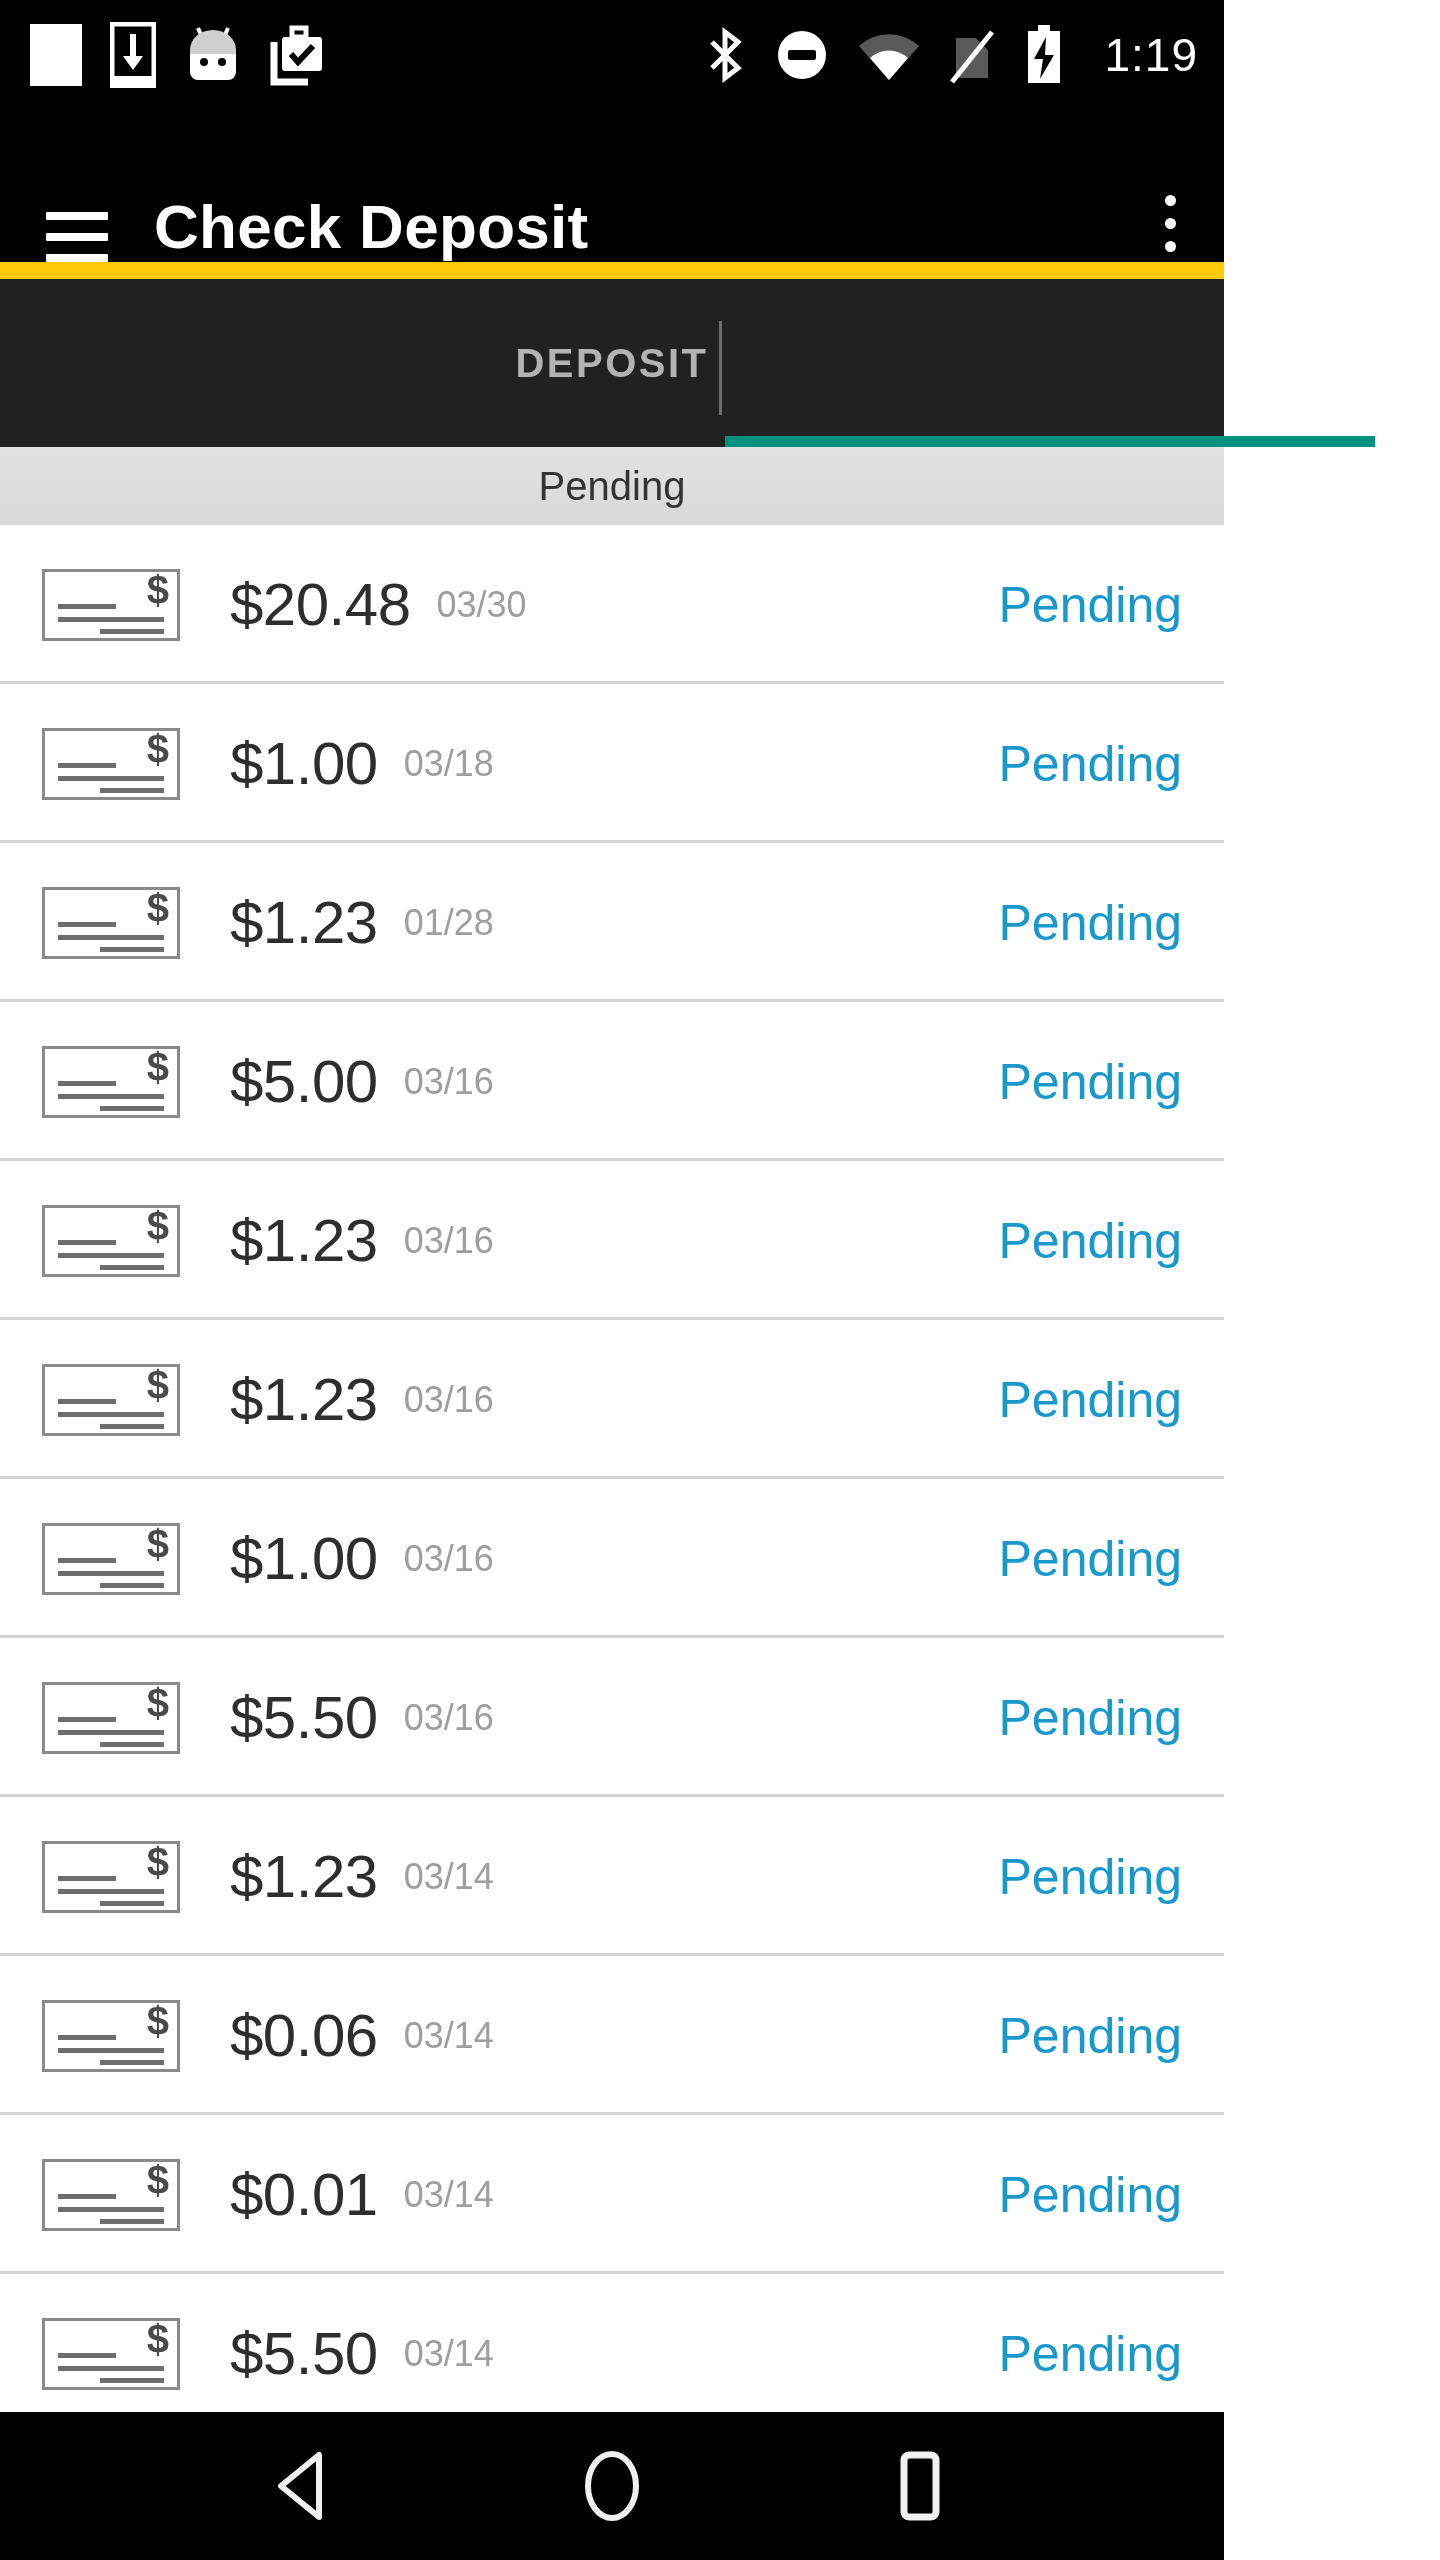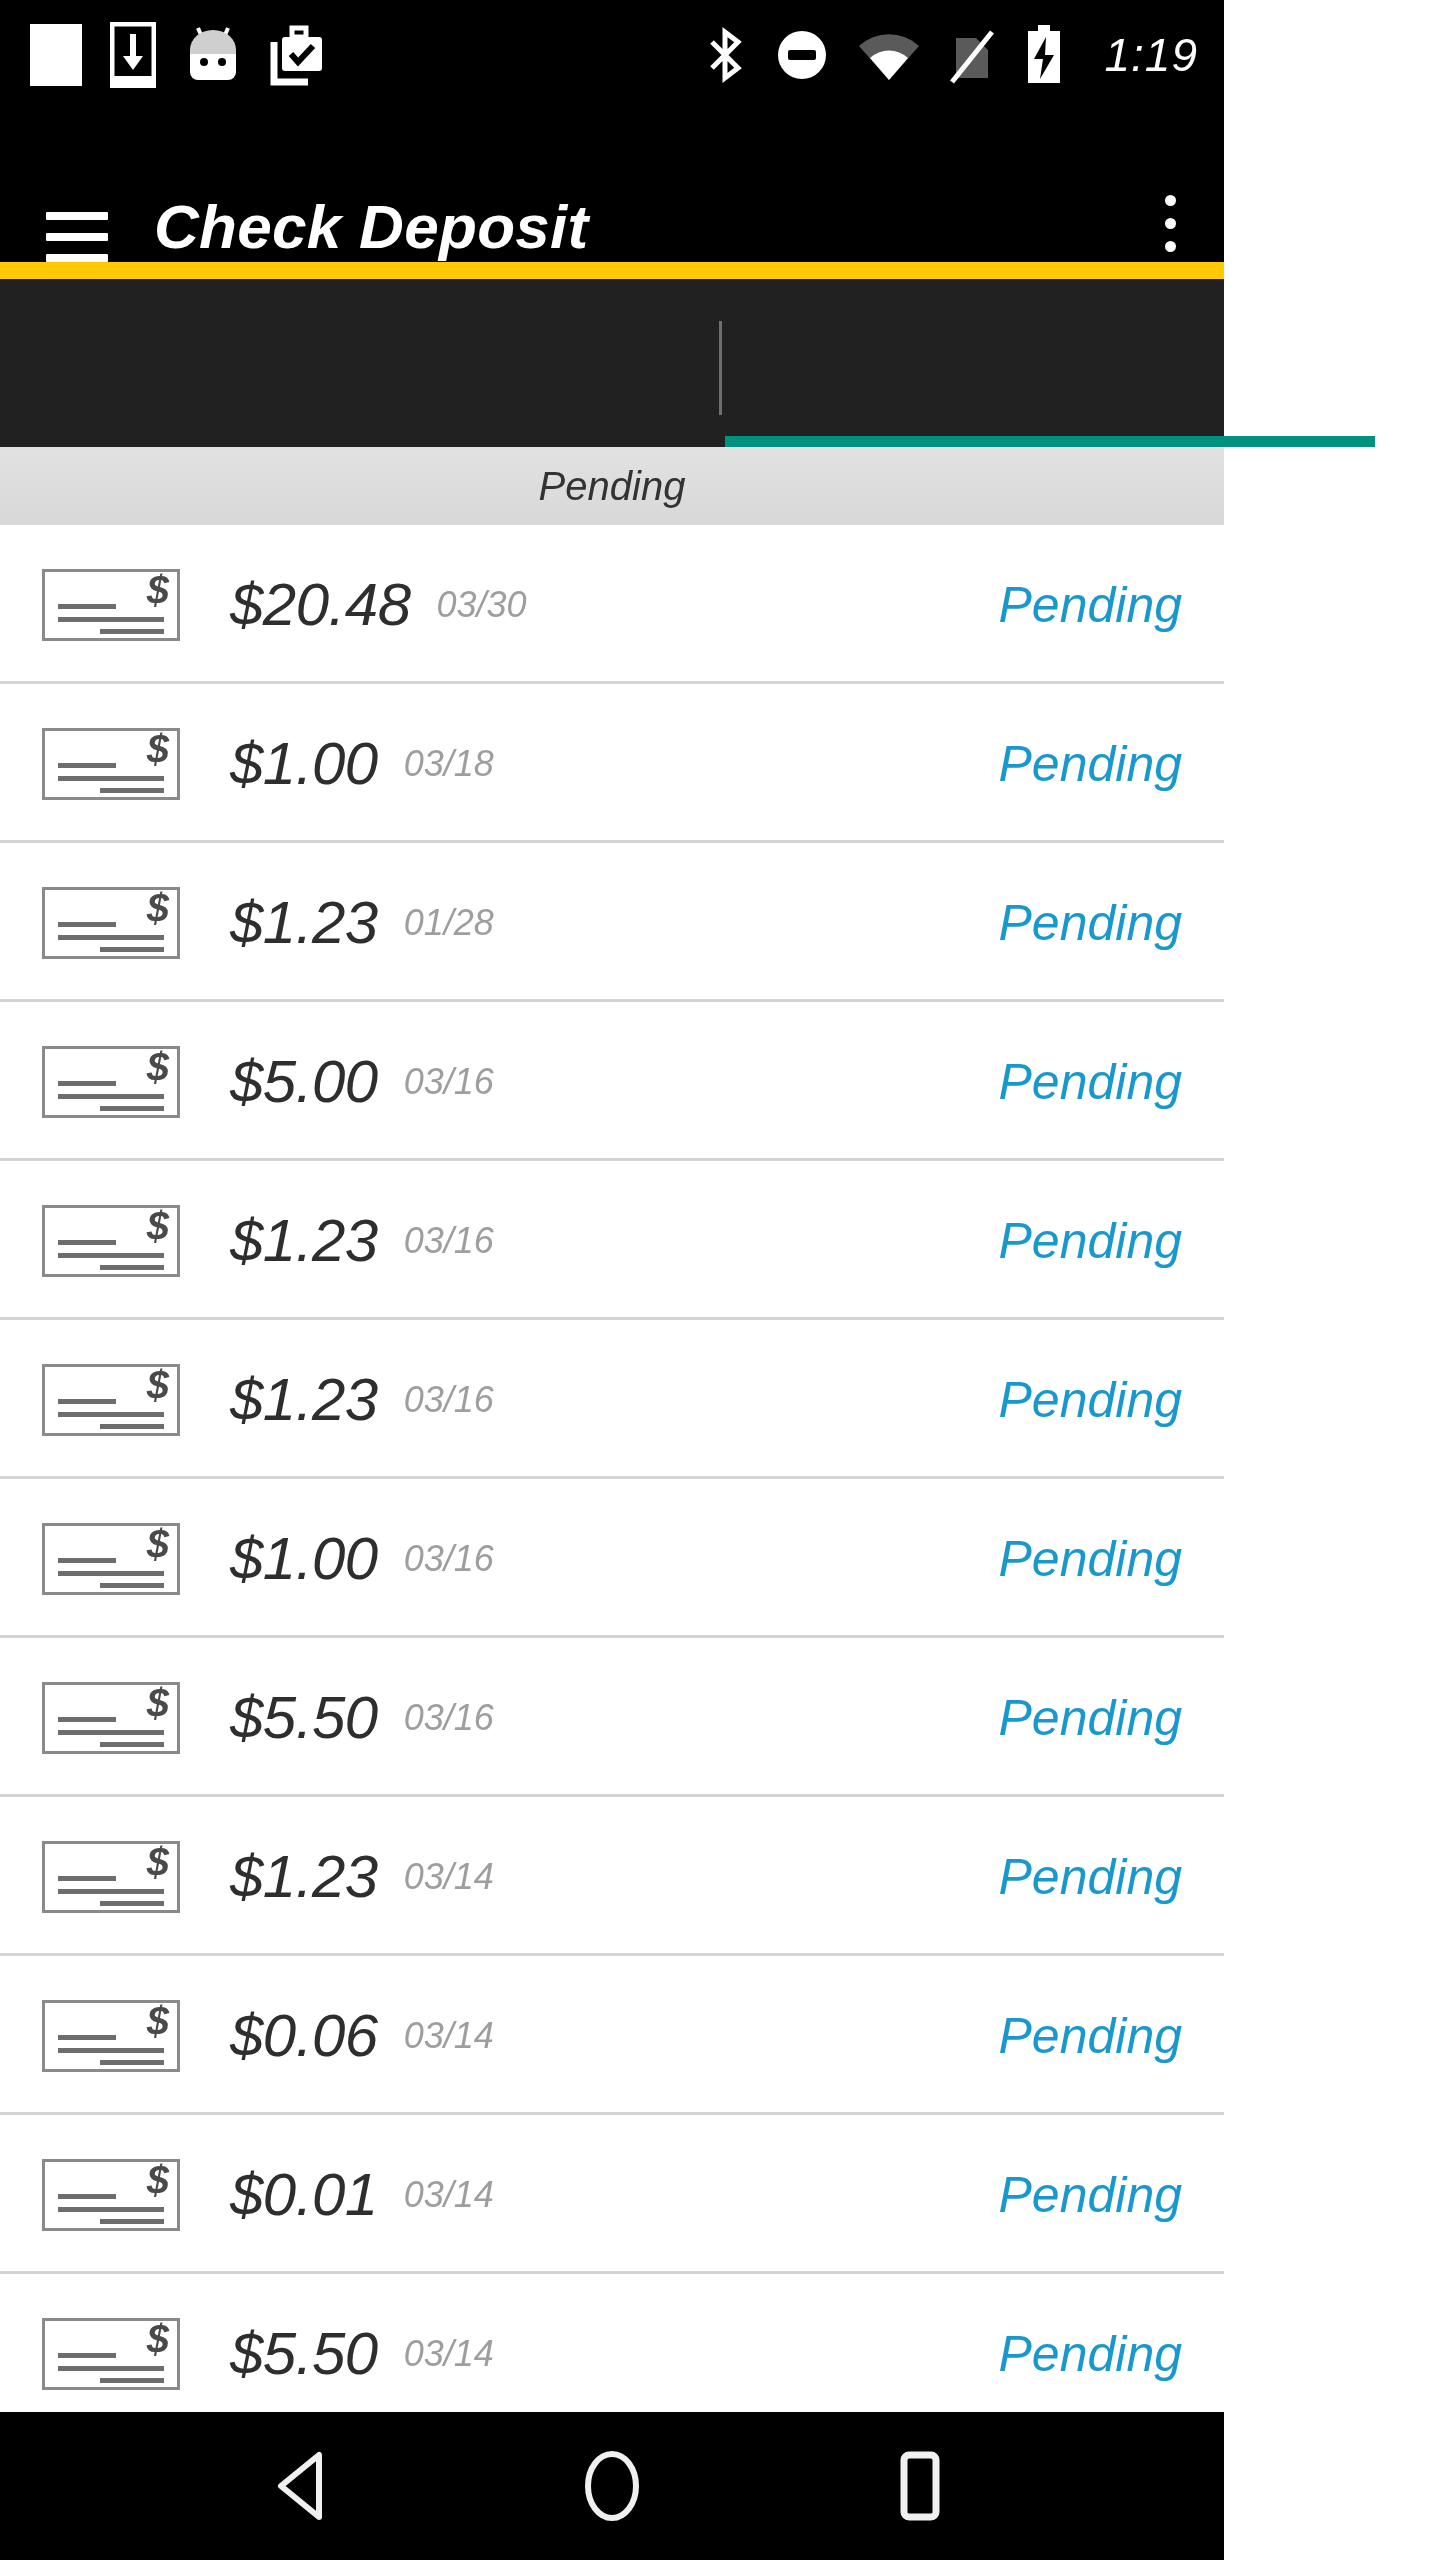--- a/index.html
+++ b/index.html
@@ -2,21 +2,21 @@
 <html><head>
 <meta charset="utf-8">
 <style>
   * { margin:0; padding:0; box-sizing:border-box; }
   html, body {
     width:1440px; height:2560px;
     background:#ffffff;
     font-family:"Liberation Sans", sans-serif;
     overflow:hidden;
   }
-  .phone { width:1224px; height:2560px; position:relative; display:flex; flex-direction:column; background:#0f766e;font-style:italic; }
+  .phone { width:1224px; height:2560px; position:relative; display:flex; flex-direction:column; background:#0f766e; }
 
   
   .statusbar {
     height:110px; background:#000000; flex:0 0 110px;
     display:flex; align-items:center; padding:0 26px 0 30px;
   }
   .sb-left { display:flex; align-items:center; gap:28px; }
   .sb-right { margin-left:auto; display:flex; align-items:center; gap:30px; }
   .sb-time {
     color:#ffffff; font-size:46px; letter-spacing:1px; margin-left:10px;
@@ -192,20 +192,21 @@
     <div class="overflow">
       <i></i>
         <i></i>
         <i></i>
     </div>
   </div>
 
   <div class="accent" style="background: rgb(255, 201, 7);"></div>
 
   <div class="tabbar">
+    <div class="tab inactive">DEPOSIT</div>
     <div class="tab-divider"></div>
     <div class="tab-indicator" style="background: rgb(0, 145, 127);"></div>
   </div>
 
   <div class="section-header">Pending</div>
 
   <div class="list" id="deposit-list">
       <div class="row">
         <span class="check-icon">
           <span class="frame"></span>

